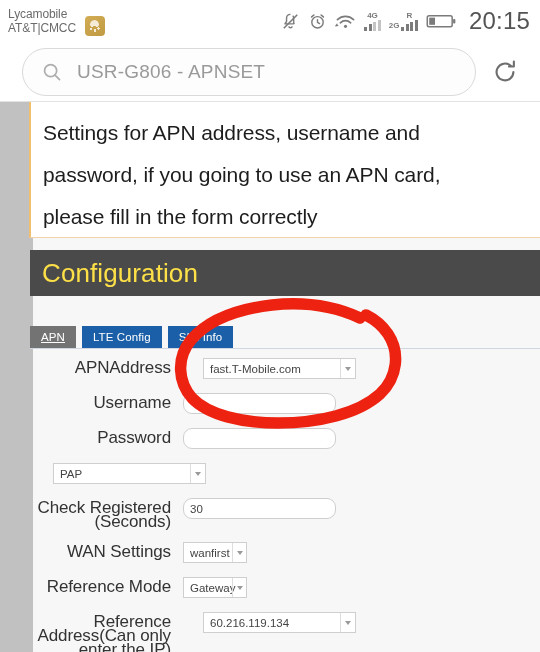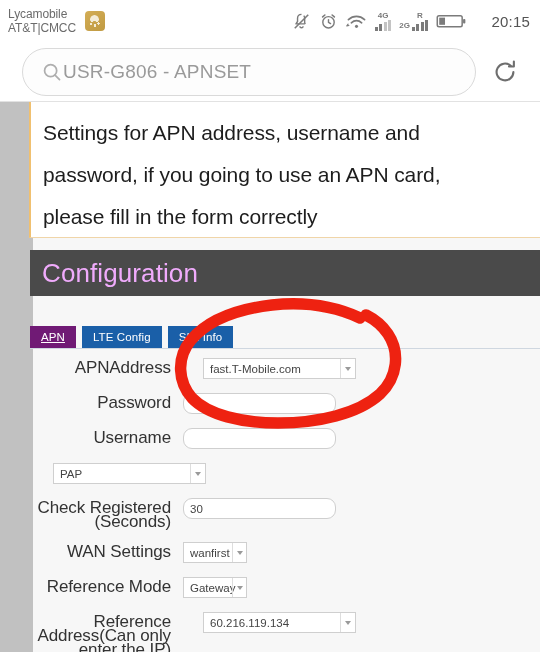--- a/index.html
+++ b/index.html
@@ -24,21 +24,21 @@
   #statusbar {
     position: absolute;
     left: 0; top: 0;
     width: 540px; height: 42px;
     background: #ffffff;
     display: flex;
     align-items: center;
     justify-content: space-between;
     padding: 0 10px 0 8px;
   }
-  .sb-left { display: flex; align-items: center; gap: 9px; }
+  .sb-left { display: flex; align-items: flex-end; gap: 9px; }
   .carrier {
     font-size: 12px;
     line-height: 14.5px;
     color: #6b6b6b;
     letter-spacing: -0.1px;
   }
   .app-badge {
     width: 20px; height: 20px;
     border-radius: 4px;
     background: linear-gradient(145deg,#d3ad56,#c09a42);
@@ -66,24 +66,24 @@
       radial-gradient(circle at 9.5px 1.5px, #f4ecd8 1.2px, transparent 1.3px);
   }
 
   .sb-right {
     display: flex;
     align-items: center;
     gap: 8px;
   }
   .sb-icon { display: block; }
   .clock {
-    font-size: 15px;
+    font-size: 24px;
     color: #545454;
     letter-spacing: 0.2px;
-    margin-left: 16px;
+    margin-left: 4px;
   }
   .net-group { display: flex; align-items: flex-end; gap: 1px; position: relative; }
   .net-label {
     font-size: 8px;
     color: #7a7a7a;
     font-weight: bold;
     line-height: 8px;
   }
   .bars { display: flex; align-items: flex-end; gap: 1.5px; height: 13px; }
   .bars i { display: block; width: 3px; background: #7b7b7b; }
@@ -102,20 +102,21 @@
   #searchpill {
     margin-left: 22px;
     width: 454px;
     height: 48px;
     border: 1px solid #dadada;
     border-radius: 26px;
     background: #fdfdfd;
     display: flex;
     align-items: center;
     padding: 0 18px;
+    gap: 14px;
   }
   #searchtext {
     font-size: 19px;
     color: #9a9a9a;
     letter-spacing: 0.2px;
     white-space: nowrap;
     overflow: hidden;
   }
   #reload-btn {
     margin-left: 12px;
@@ -168,21 +169,21 @@
     position: absolute;
     left: 30px; top: 148px;
     width: 519px;
     height: 46px;
     background: #4a4a4a;
     display: flex;
     align-items: center;
     padding-left: 12px;
   }
   #config-header span {
-    color: #f0abfc;
+    color: #fde047;
     font-size: 26px;
     letter-spacing: 0.1px;
   }
 
   
   #tabstrip {
     position: absolute;
     left: 30px; top: 218px;
     width: 519px;
     height: 28px;
@@ -192,21 +193,21 @@
   }
   .tab {
     height: 22px;
     padding: 0 11px;
     display: flex;
     align-items: center;
     font-size: 11.5px;
     color: #ffffff;
     letter-spacing: 0.1px;
   }
-  .tab.active { background: #701a75; text-decoration: underline; }
+  .tab.active { background: #737373; text-decoration: underline; }
   .tab.idle   { background: #1a5fa8; }
 
   #tab-underline {
     position: absolute;
     left: 30px; top: 246px;
     width: 510px;
     height: 1px;
     background: #cfd7e0;
   }
 
@@ -394,28 +395,28 @@
 
       <div class="row">
         <div class="lbl">APNAddress</div>
         <div class="ctl wide sel">
           <span class="val">fast.T-Mobile.com</span>
           <span class="caret"></span>
         </div>
       </div>
 
       <div class="row">
-        <div class="lbl">Password</div>
+        <div class="lbl">Username</div>
         <div class="ctl txt">
           <span class="val"></span>
         </div>
       </div>
 
       <div class="row">
-        <div class="lbl">Username</div>
+        <div class="lbl">Password</div>
         <div class="ctl txt">
           <span class="val"></span>
         </div>
       </div>
 
       <div class="row">
         <div class="ctl wide sel">
           <span class="val">PAP</span>
           <span class="caret"></span>
         </div>

